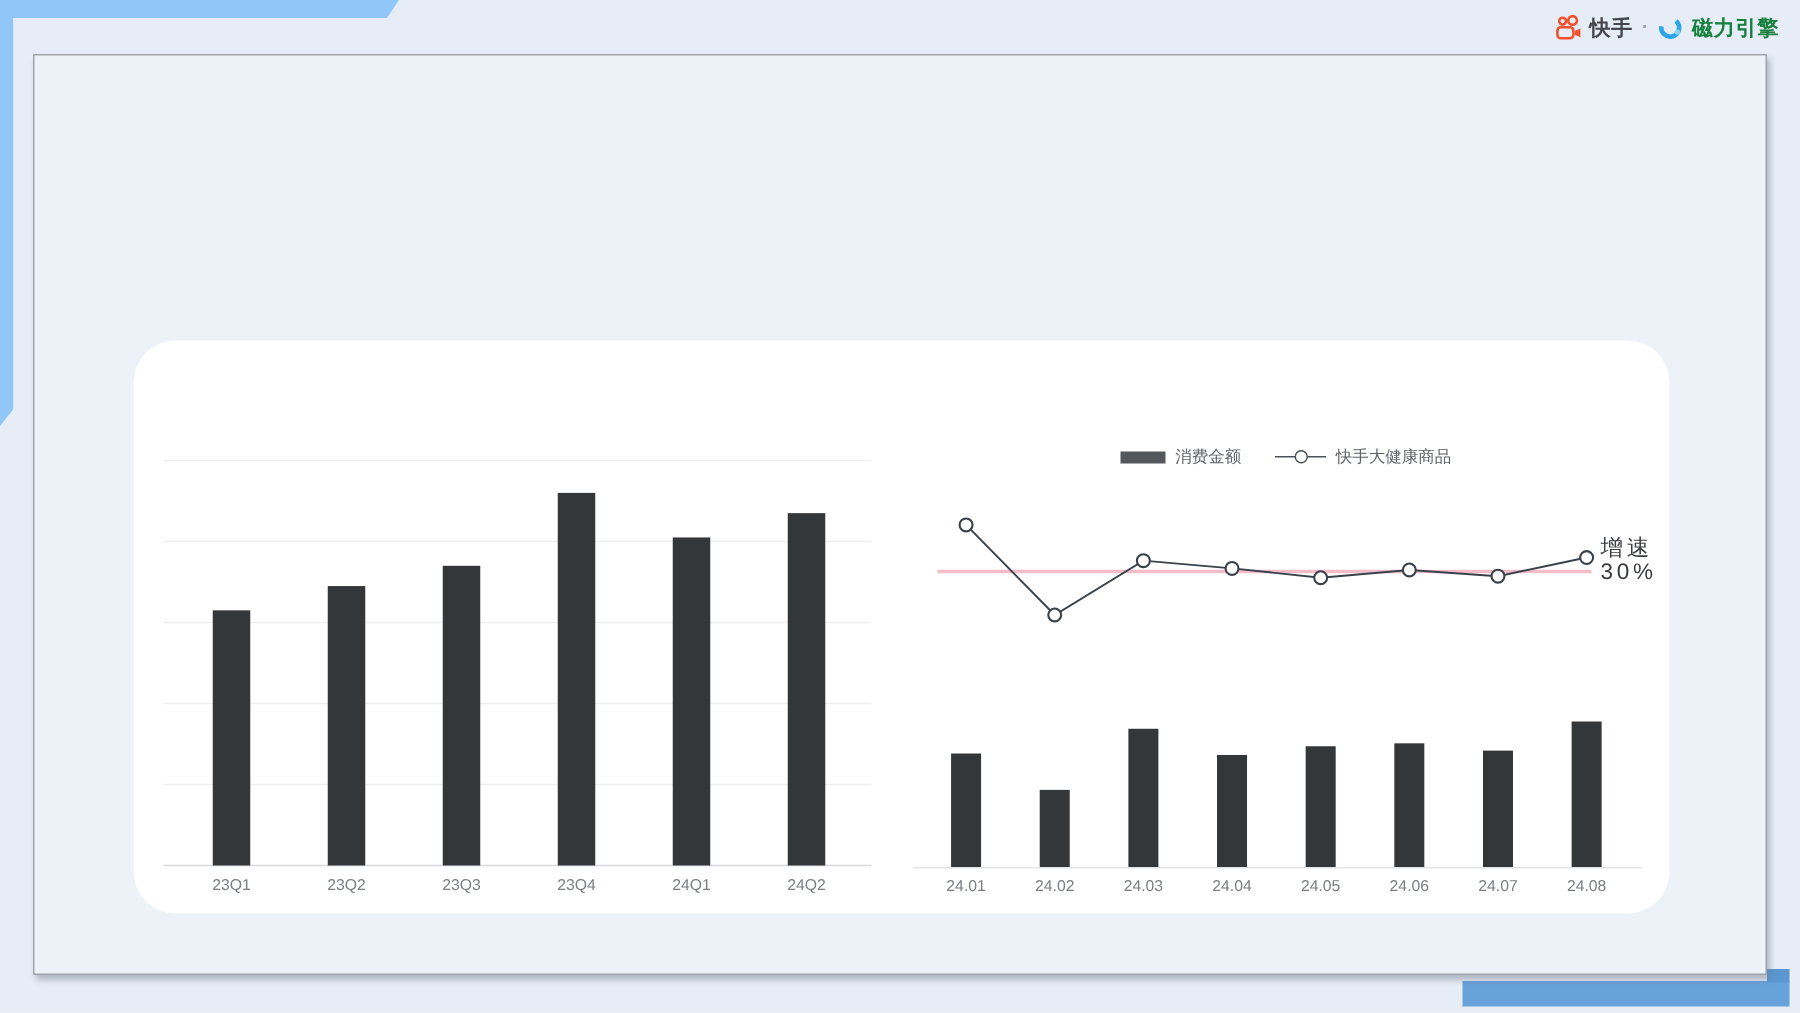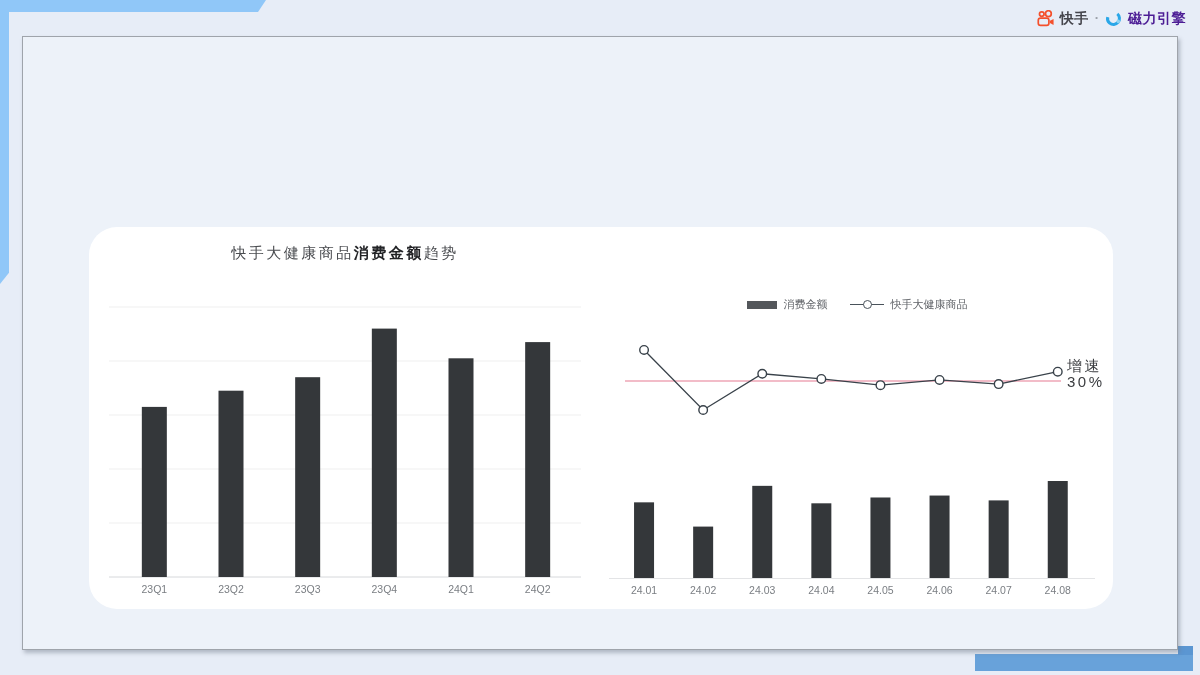--- a/index.html
+++ b/index.html
@@ -30,21 +30,21 @@
     background:#5b96d2;
   }
   
   .logo-row {
     position:absolute; top:10px; right:14px; height:20px;
     display:flex; align-items:flex-start; gap:6px; z-index:5;
   }
   .logo-row svg { display:block; }
   .ks-label { font-size:14px; font-weight:700; color:#45464d; letter-spacing:.5px; }
   .logo-sep { font-size:13px; color:#9aa0a8; font-weight:700; }
-  .ml-label { font-size:14px; font-weight:700; color:#4c1d95; letter-spacing:.5px; }
+  .ml-label { font-size:14px; font-weight:700; color:#15803d; letter-spacing:.5px; }
   
   .card {
     position:absolute; left:22px; top:36px; width:1156px; height:614px;
     background:#edf2f9;
     border:1px solid #9fa4ab;
     box-shadow:2px 3px 4px rgba(110,120,135,.45);
   }
   .main-title {
     margin-top:33px; text-align:center;
     font-size:27px; font-weight:800; color:#17181b; letter-spacing:1.5px;
@@ -114,21 +114,20 @@
     </svg>
   </span>
   <span class="ml-label">磁力引擎</span>
 </div>
 
 <div class="card">
 
   <div class="panel">
 
     <div class="chart chart-left">
-      <div class="chart-title"><span>快手大健康商品</span><b>消费金额</b><span>趋势</span></div>
       <svg id="chart1" width="512" height="382">
           <line x1="20" x2="492" y1="350" y2="350" stroke="#d6d8db" stroke-width="1"></line>
           <line x1="20" x2="492" y1="296" y2="296" stroke="#efefef" stroke-width="1"></line>
           <line x1="20" x2="492" y1="242" y2="242" stroke="#efefef" stroke-width="1"></line>
           <line x1="20" x2="492" y1="188" y2="188" stroke="#efefef" stroke-width="1"></line>
           <line x1="20" x2="492" y1="134" y2="134" stroke="#efefef" stroke-width="1"></line>
           <line x1="20" x2="492" y1="80" y2="80" stroke="#efefef" stroke-width="1"></line>
           <rect x="52.83333333333334" y="179.9" width="25" height="170.1" fill="#34373a"></rect>
           <text x="65.33333333333334" y="366" text-anchor="middle" font-size="10.5" fill="#7a7e83">23Q1</text>
           <rect x="129.5" y="163.70000000000002" width="25" height="186.29999999999998" fill="#34373a"></rect>

